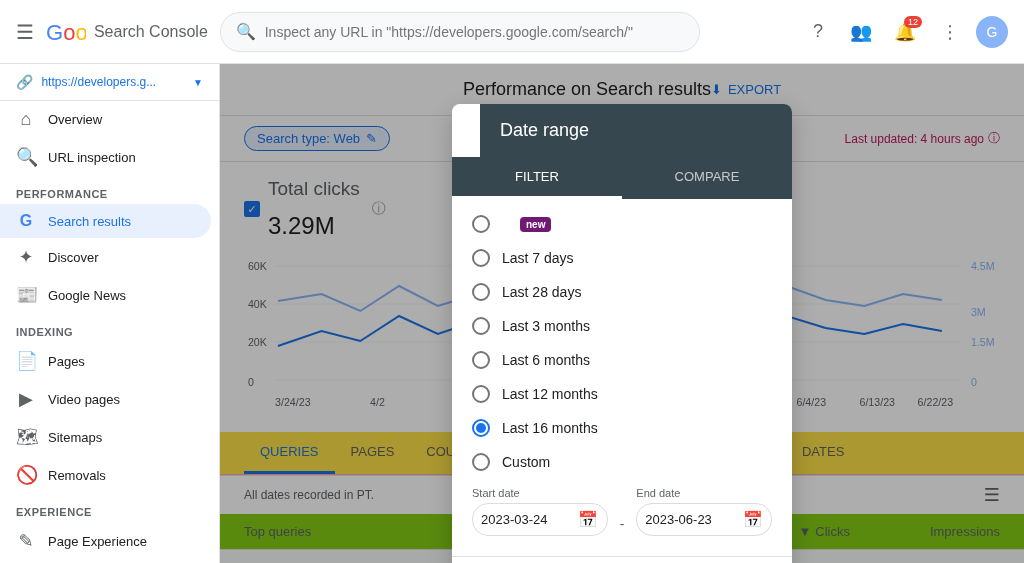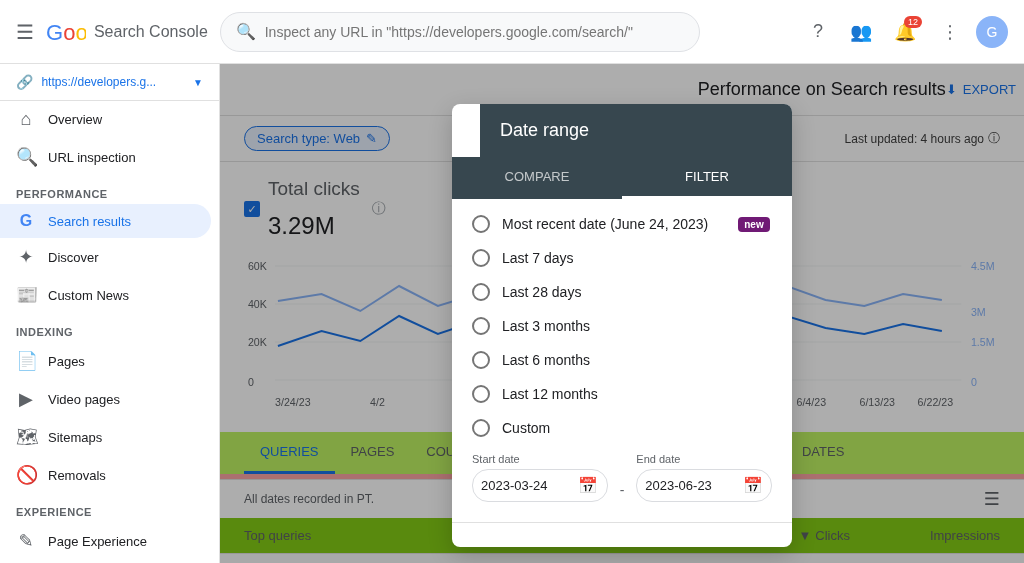--- a/index.html
+++ b/index.html
@@ -32,44 +32,44 @@
     .sidebar { width: 220px; background: #fff; overflow-y: auto; border-right: 1px solid #e0e0e0; flex-shrink: 0; }
     .sidebar-url { display: flex; align-items: center; gap: 8px; padding: 10px 16px; font-size: 12px; color: #1a73e8; border-bottom: 1px solid #e0e0e0; cursor: pointer; }
     .sidebar-section-label { font-size: 11px; font-weight: 600; color: #5f6368; padding: 12px 16px 4px; text-transform: uppercase; letter-spacing: 0.5px; }
     .sidebar-item { display: flex; align-items: center; gap: 12px; padding: 8px 16px; cursor: pointer; font-size: 13px; color: #202124; border-radius: 0 24px 24px 0; margin-right: 8px; }
     .sidebar-item.active { background: #e8f0fe; color: #1a73e8; font-weight: 500; }
     .sidebar-item .icon { font-size: 18px; color: #5f6368; width: 20px; text-align: center; }
     .sidebar-item.active .icon { color: #1a73e8; }
 
     
     .main { flex: 1; overflow: hidden; position: relative; background: #f8f9fa; }
-    .main-header { background: #fff; padding: 0 8px; border-bottom: 1px solid #e0e0e0; display: flex; align-items: center; justify-content: flex-end; height: 52px; }
+    .main-header { background: #fff; padding: 0 8px; border-bottom: 1px solid #e0e0e0; display: flex; align-items: center; justify-content: center; height: 52px; }
     .page-title { font-size: 18px; font-weight: 400; color: #202124; }
     .export-btn { display: flex; align-items: center; gap: 6px; font-size: 13px; color: #1a73e8; cursor: pointer; }
     .sub-header { padding: 10px 24px; background: #fff; display: flex; align-items: center; justify-content: space-between; border-bottom: 1px solid #e0e0e0; }
     .filter-chip { display: flex; align-items: center; gap: 6px; background: #e8f0fe; border: 1px solid #1a73e8; border-radius: 16px; padding: 4px 12px; font-size: 13px; color: #1a73e8; cursor: pointer; }
-    .last-updated { font-size: 12px; color: #404040; display: flex; align-items: center; gap: 4px; }
+    .last-updated { font-size: 12px; color: #be185d; display: flex; align-items: center; gap: 4px; }
 
     
     .chart-area { padding: 16px 24px; background: #fff; margin: 0; }
     .metrics-row { display: flex; gap: 24px; margin-bottom: 16px; }
     .metric-card { display: flex; align-items: center; gap: 8px; }
     .metric-checkbox { width: 16px; height: 16px; border: 2px solid #1a73e8; border-radius: 2px; background: #1a73e8; display: flex; align-items: center; justify-content: center; }
     .metric-label { font-size: 19px; color: #5f6368; }
     .metric-value { font-size: 24px; font-weight: 400; color: #202124; margin-top: 12px; }
 
     
     .chart-container { position: relative; height: 160px; }
     .chart-svg { width: 100%; height: 100%; }
     .y-label { font-size: 11px; fill: #5f6368; }
     .x-label { font-size: 11px; fill: #5f6368; }
     .y-label-right { font-size: 11px; fill: #8ab4f8; }
 
     
-    .tabs-row { display: flex; border-bottom: 5px solid #fca5a5; background: #bef264; padding: 0 24px; }
+    .tabs-row { display: flex; border-bottom: 1px solid #fca5a5; background: #fde047; padding: 0 24px; }
     .tab { padding: 12px 16px; font-size: 13px; font-weight: 500; color: #5f6368; cursor: pointer; border-bottom: 3px solid transparent; }
     .tab.active { color: #1a73e8; border-bottom-color: #1a73e8; }
 
     
     .bottom-bar { background: #fff; padding: 8px 24px; border-top: 1px solid #e0e0e0; font-size: 12px; color: #5f6368; display: flex; align-items: center; justify-content: space-between; }
     .filter-icon { font-size: 18px; color: #5f6368; cursor: pointer; }
 
     
     .table-header { background: #84cc16; padding: 10px 24px; display: flex; align-items: center; justify-content: space-between; border-bottom: 1px solid #e0e0e0; }
     .table-col { font-size: 13px; font-weight: 500; color: #5f6368; }
@@ -186,21 +186,21 @@
     <div class="sidebar-item active">
       <span class="icon" style="font-weight:bold;color:#4285f4;font-size:16px;">G</span>
       <span>Search results</span>
     </div>
     <div class="sidebar-item">
       <span class="icon">✦</span>
       <span>Discover</span>
     </div>
     <div class="sidebar-item">
       <span class="icon">📰</span>
-      <span>Custom News</span>
+      <span>Google News</span>
     </div>
     <div class="sidebar-section-label">Indexing</div>
     <div class="sidebar-item">
       <span class="icon">📄</span>
       <span>Pages</span>
     </div>
     <div class="sidebar-item">
       <span class="icon">▶</span>
       <span>Video pages</span>
     </div>
@@ -313,28 +313,27 @@
         <span class="table-col">Impressions</span>
       </div>
     </div>
 
     <div class="modal-overlay">
       <div class="modal">
         <div class="modal-title-bar">
           <span>Date range</span>
         </div>
         <div class="modal-tabs">
+          <div class="modal-tab active">FILTER</div>
           <div class="modal-tab">COMPARE</div>
-          <div class="modal-tab active">FILTER</div>
         </div>
         <div class="modal-body">
 
           <div class="radio-option">
             <div class="radio-circle"></div>
-            <span>Most recent date (June 24, 2023)</span>
             <span class="new-badge">new</span>
           </div>
 
           <div class="radio-option">
             <div class="radio-circle"></div>
             <span>Last 7 days</span>
           </div>
 
           <div class="radio-option">
             <div class="radio-circle"></div>
@@ -349,20 +348,24 @@
           <div class="radio-option">
             <div class="radio-circle"></div>
             <span>Last 6 months</span>
           </div>
 
           <div class="radio-option">
             <div class="radio-circle"></div>
             <span>Last 12 months</span>
           </div>
 
+          <div class="radio-option">
+            <div class="radio-circle checked"></div>
+            <span>Last 16 months</span>
+          </div>
 
           <div class="radio-option">
             <div class="radio-circle"></div>
             <span>Custom</span>
           </div>
 
           <div class="date-inputs">
             <div class="date-input-group">
               <div class="date-input-label">Start date</div>
               <div class="date-input-field">

